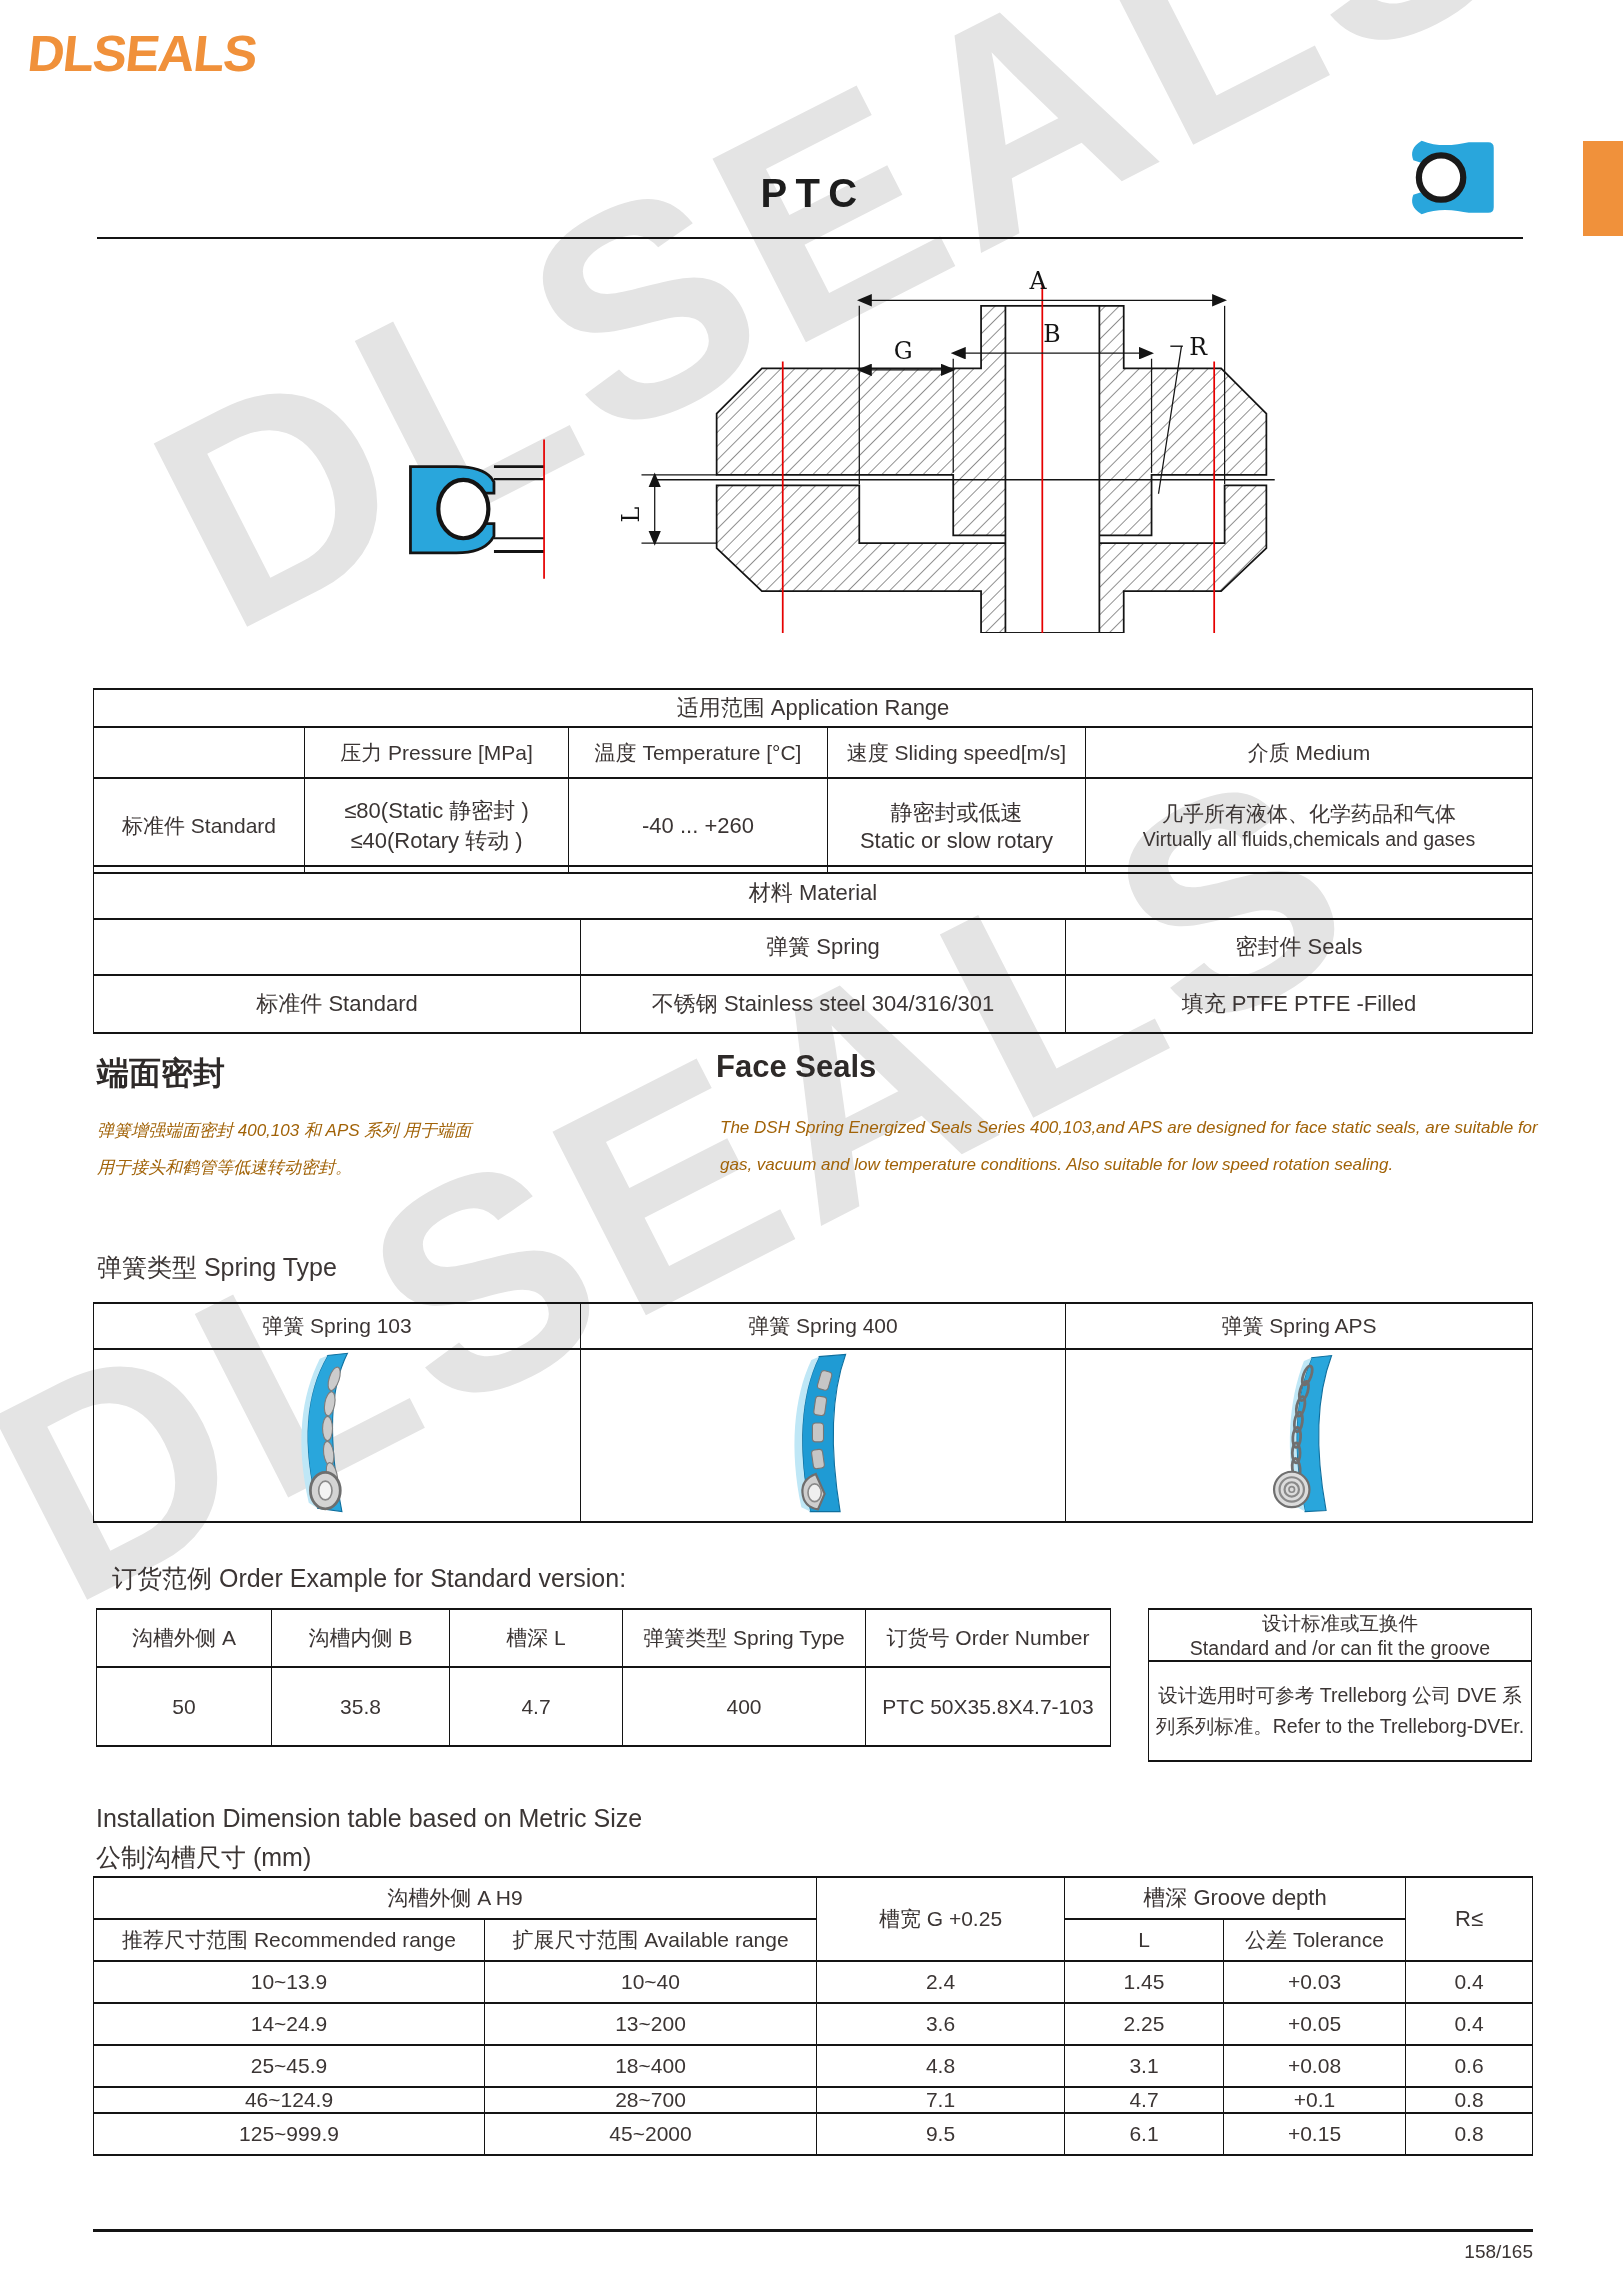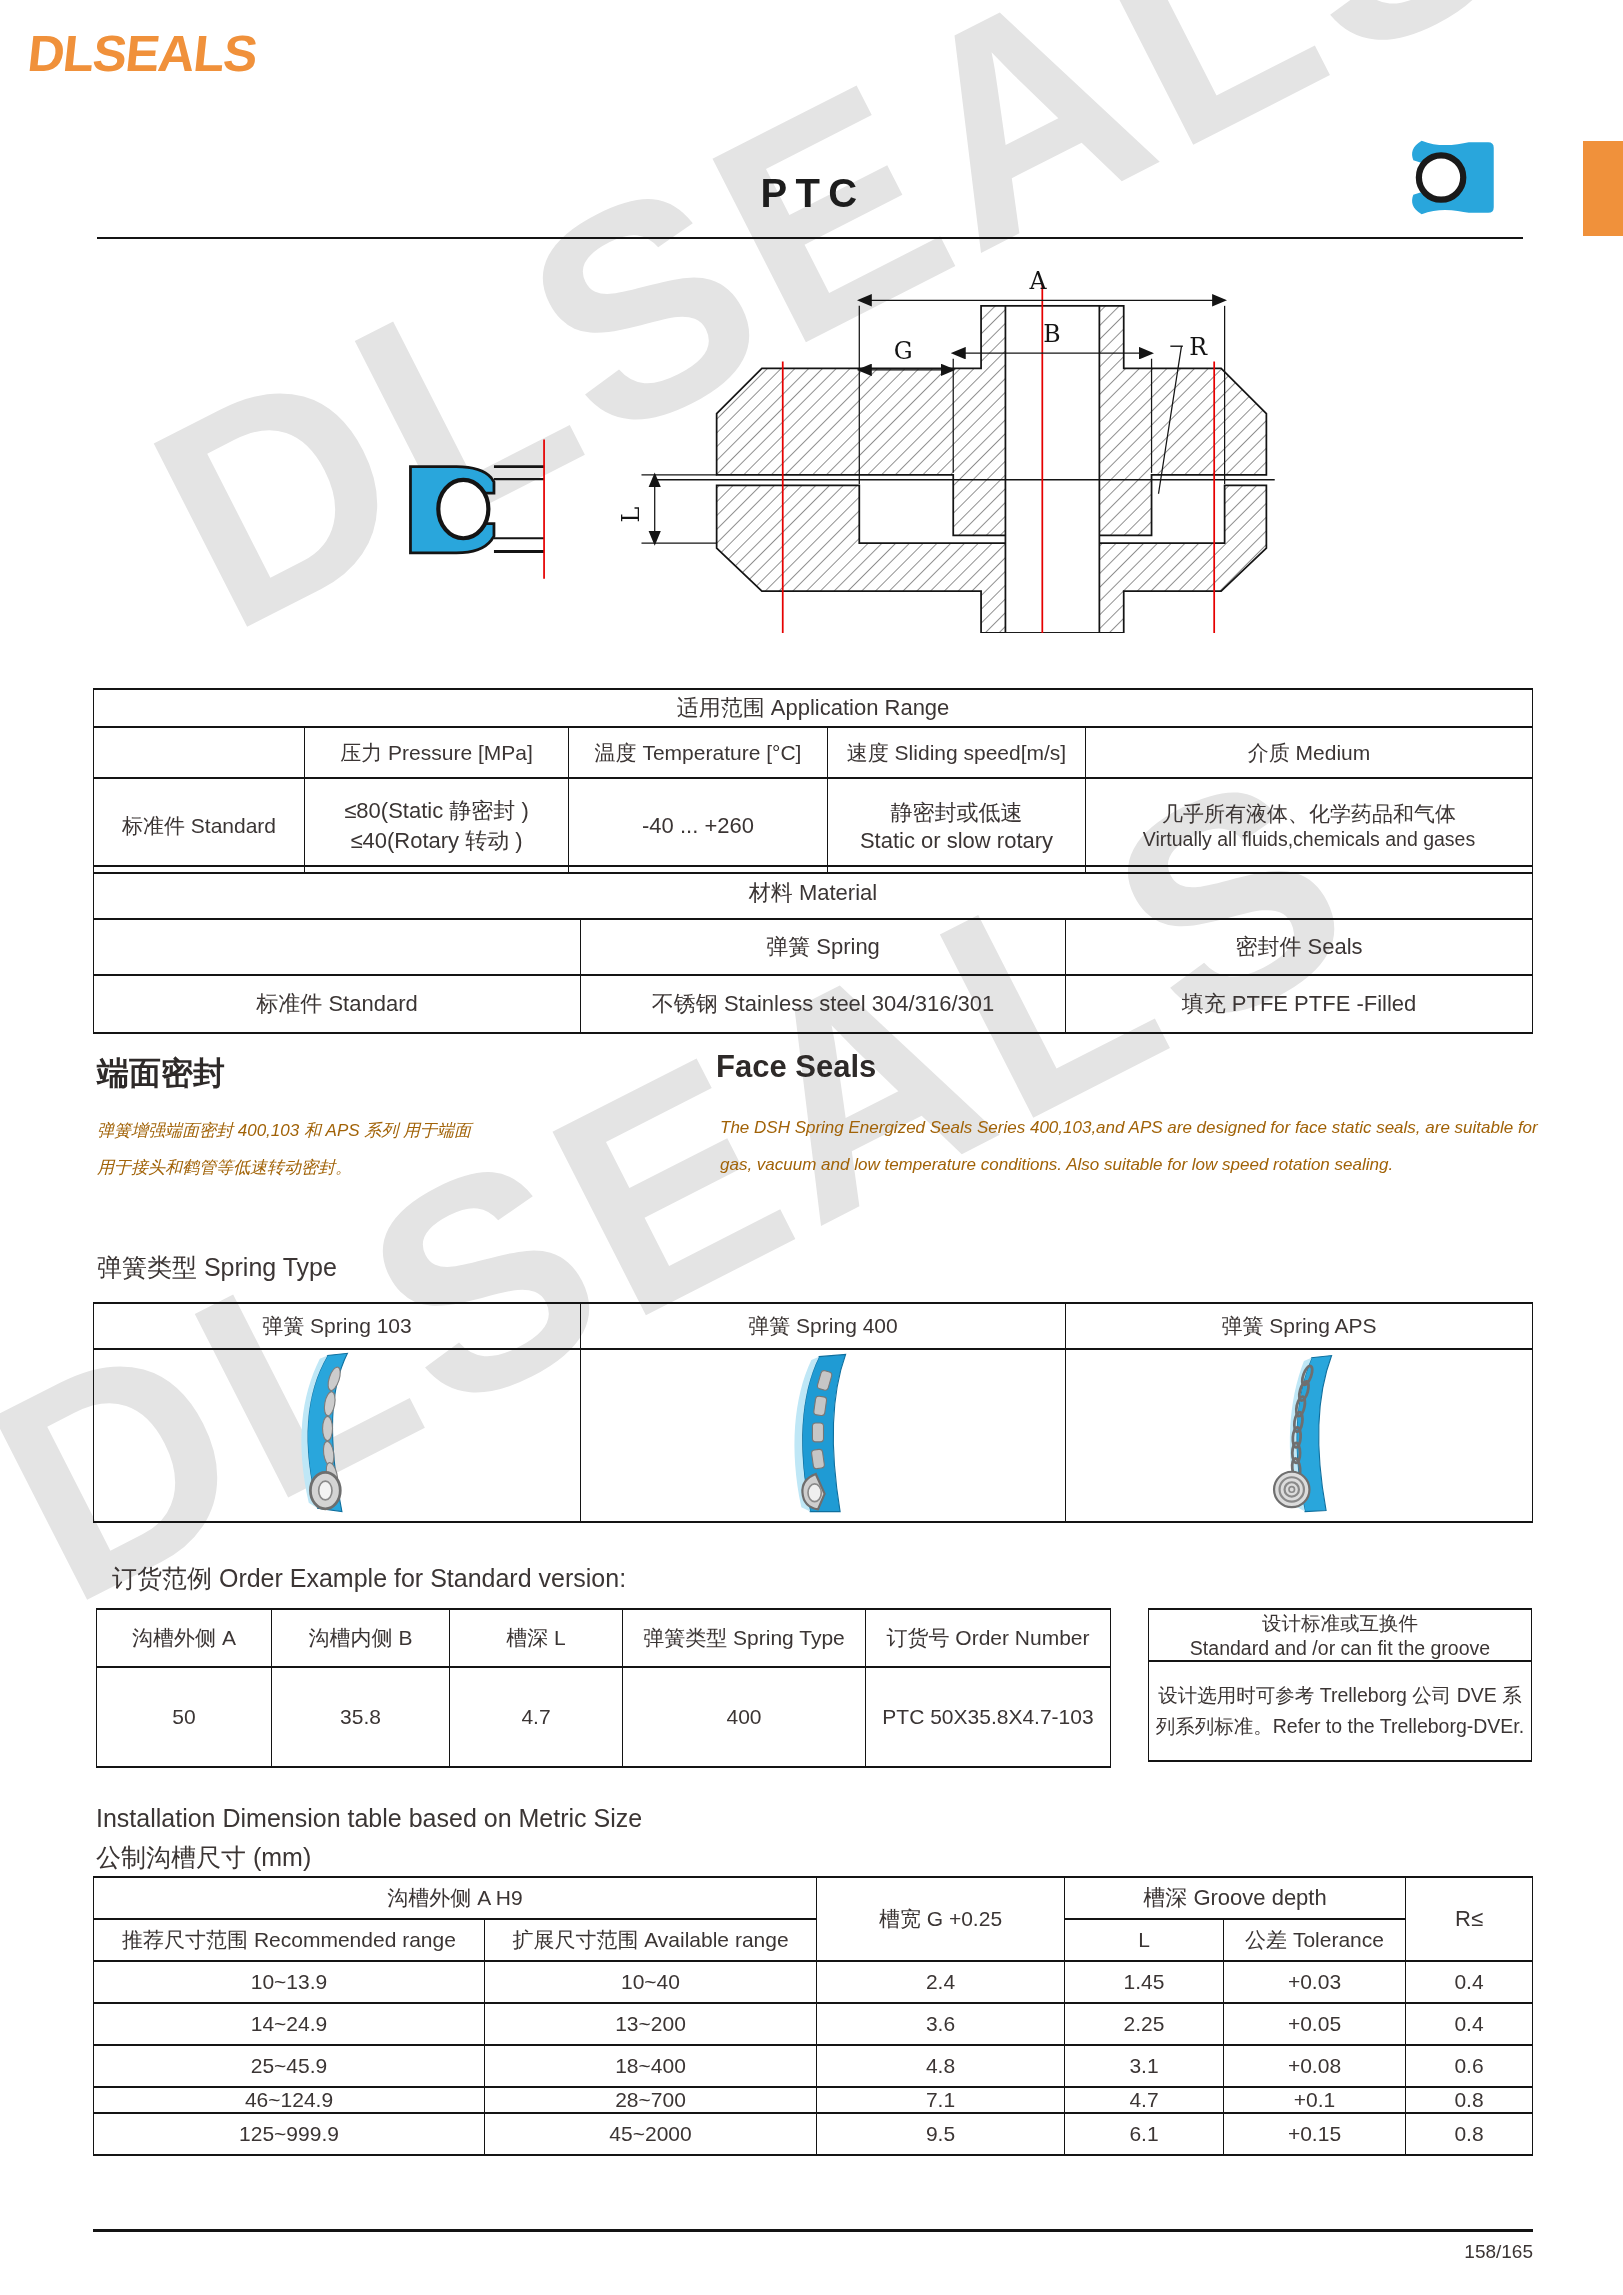--- a/index.html
+++ b/index.html
@@ -267,21 +267,21 @@
           <col>
         </colgroup>
       <tbody>
           <tr style="height:58px;">
         <td>沟槽外侧 A</td>
         <td>沟槽内侧 B</td>
         <td>槽深 L</td>
         <td>弹簧类型 Spring Type</td>
         <td>订货号 Order Number</td>
       </tr>
-      <tr style="height:100px;">
+      <tr style="height:79px;">
         <td>50</td>
         <td>35.8</td>
         <td>4.7</td>
         <td>400</td>
         <td>PTC 50X35.8X4.7-103</td>
       </tr>
     </tbody>
       </table>
 
     <table class="tbl" style="left:1148px;top:1608px;width:384px;">

